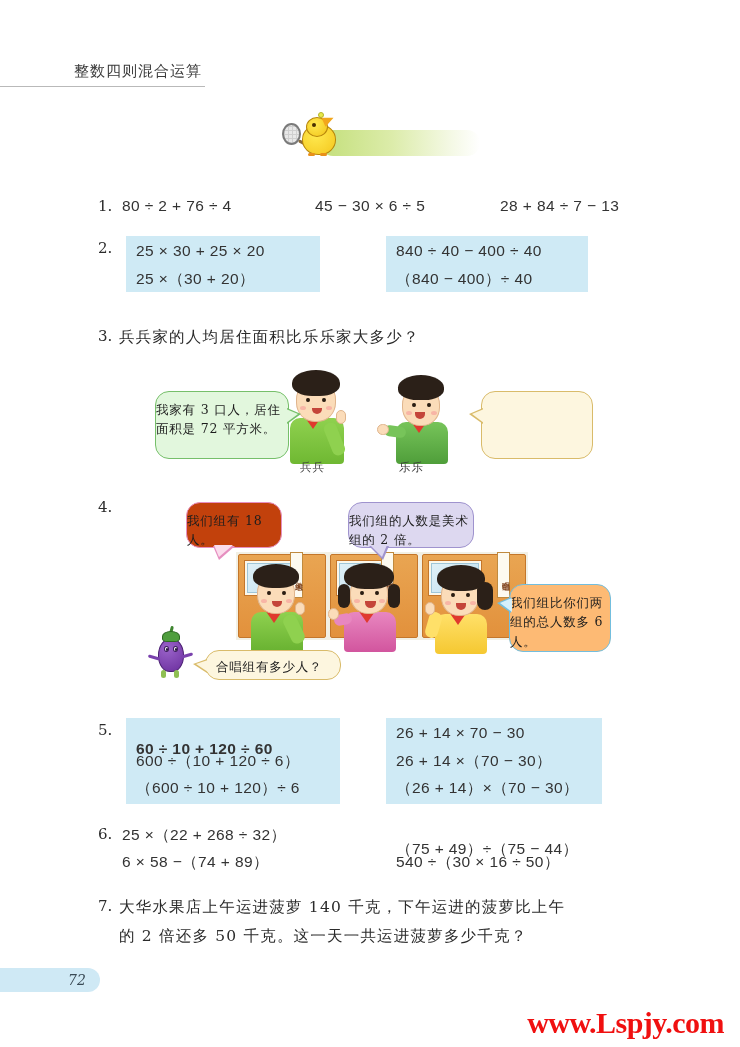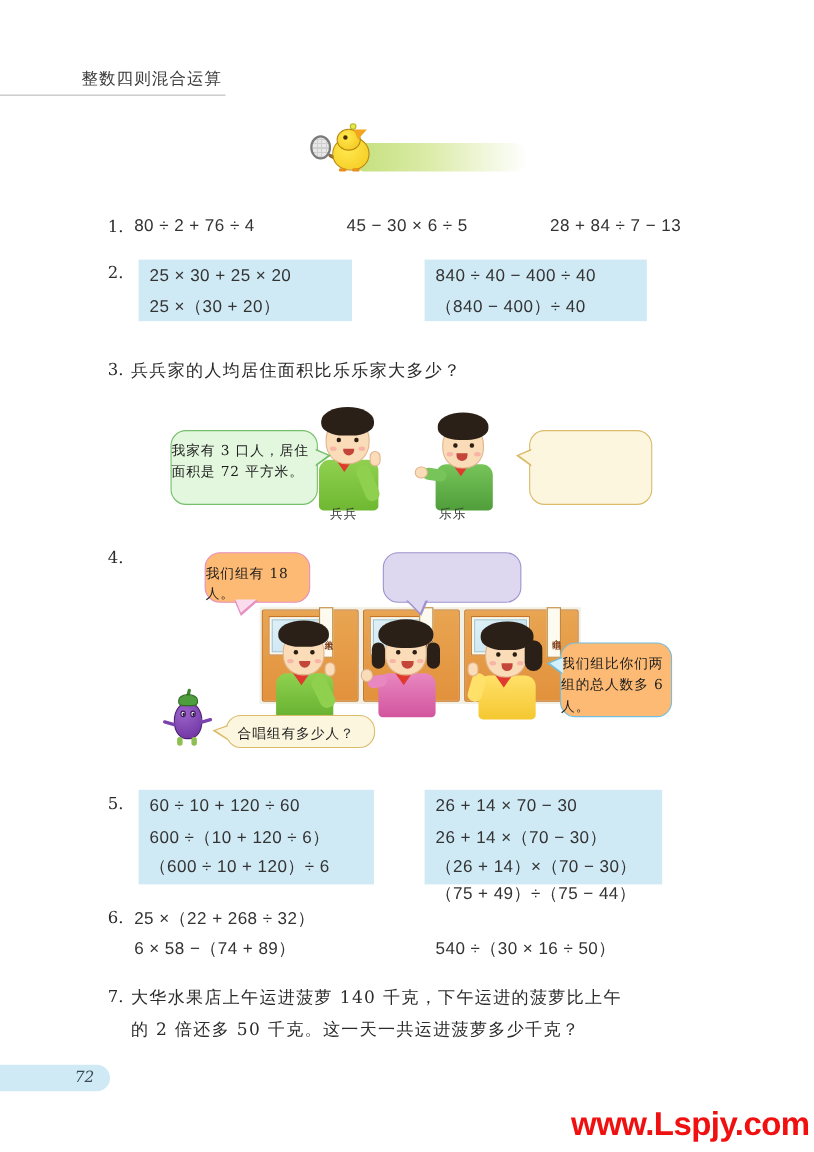--- a/index.html
+++ b/index.html
@@ -99,21 +99,21 @@
     position:absolute; border-radius:14px;
     font-family:"DejaVu Serif",serif;
     font-size:12.5px; line-height:1.55; color:#1d1d1d;
     padding:8px 0; letter-spacing:0.8px;
   }
   .bubble .tail {
     position:absolute; width:0; height:0;
   }
   .b-green { background:#e2f7dd; border:1.4px solid #76bf6a; }
   .b-cream { background:#fdf6df; border:1.4px solid #d9bb6a; }
-  .b-pink  { background:#fdba74; border:1.4px solid #e68fc0; }
+  .b-pink  { background:#c2410c; border:1.4px solid #e68fc0; }
   .b-purple{ background:#ddd8f0; border:1.4px solid #9f93ce; }
   .b-blue  { background:#fdba74; border:1.4px solid #73bede; }
 
   
   .kid { position:absolute; }
   .kid-hair {
     position:absolute; background:#2b2018; border-radius:50% 50% 42% 42%;
   }
   .kid-face {
     position:absolute; background:#fbdcb9; border-radius:46%;
@@ -181,22 +181,22 @@
   .page-tab {
     position:absolute; left:-18px; top:968px; width:118px; height:24px;
     background:#cfe9f5; border-radius:0 13px 13px 0;
   }
   .page-num {
     position:absolute; left:68px; top:972px;
     font-size:14px; color:#3a4a55;
     font-family:"DejaVu Serif",serif; font-style:italic;
   }
   .watermark {
-    position:absolute; right:4px; top:1006px;
-    font-family:Liberation Sans, sans-serif;
+    position:absolute; right:16px; top:1006px;
+    font-family:Liberation Serif, serif;
     font-weight:bold; font-size:30px; color:#f01010;
     letter-spacing:-0.5px;
   }
 </style>
 </head>
 <body>
 
 <div class="running-head">整数四则混合运算</div>
 <div class="header-rule"></div>
 
@@ -351,51 +351,52 @@
   <div class="egg-leg" style="left:24px; top:42px;"></div>
 </div>
 
 <div class="bubble b-pink" style="left:186px; top:502px; width:96px; height:46px;">
   <span>我们组有 18 人。</span>
   <span class="tail" style="left:26px; bottom:-13px; border-top:14px solid #e68fc0; border-left:6px solid transparent; border-right:16px solid transparent;"></span>
   <span class="tail" style="left:27px; bottom:-10px; border-top:12px solid #fbdcec; border-left:5px solid transparent; border-right:14px solid transparent;"></span>
 </div>
 
 <div class="bubble b-purple" style="left:348px; top:502px; width:126px; height:46px;">
+  <span>我们组的人数是美术组的 2 倍。</span>
   <span class="tail" style="left:20px; bottom:-13px; border-top:14px solid #9f93ce; border-left:14px solid transparent; border-right:6px solid transparent;"></span>
   <span class="tail" style="left:21px; bottom:-10px; border-top:12px solid #ddd8f0; border-left:12px solid transparent; border-right:5px solid transparent;"></span>
 </div>
 
 <div class="bubble b-blue" style="left:509px; top:584px; width:102px; height:68px;">
   <span>我们组比你们两组的总人数多 6 人。</span>
   <span class="tail" style="left:-13px; top:12px; border-right:14px solid #73bede; border-top:6px solid transparent; border-bottom:10px solid transparent;"></span>
   <span class="tail" style="left:-10px; top:13px; border-right:12px solid #d6f0fb; border-top:5px solid transparent; border-bottom:9px solid transparent;"></span>
 </div>
 
 <div class="bubble b-cream" style="left:205px; top:650px; width:136px; height:30px; padding:6px 10px;">
   <span>合唱组有多少人？</span>
   <span class="tail" style="left:-13px; top:8px; border-right:14px solid #d9bb6a; border-top:5px solid transparent; border-bottom:9px solid transparent;"></span>
   <span class="tail" style="left:-10px; top:9px; border-right:12px solid #fdf6df; border-top:4px solid transparent; border-bottom:8px solid transparent;"></span>
 </div>
 
 <div class="prob-num" style="left:98px; top:721px;">5.</div>
 <div class="blue-box" style="left:126px; top:718px; width:214px; height:86px;"></div>
-<div class="expr" style="left:136px; top:724px;">60 ÷ 10 + 120 ÷ 60</div>
+<div class="expr" style="left:136px; top:740px;font-weight:bold;">60 ÷ 10 + 120 ÷ 60</div>
 <div class="expr" style="left:136px; top:751px;">600 ÷（10 + 120 ÷ 6）</div>
 <div class="expr" style="left:136px; top:778px;">（600 ÷ 10 + 120）÷ 6</div>
 
 <div class="blue-box" style="left:386px; top:718px; width:216px; height:86px;"></div>
 <div class="expr" style="left:396px; top:724px;">26 + 14 × 70 − 30</div>
 <div class="expr" style="left:396px; top:751px;">26 + 14 ×（70 − 30）</div>
 <div class="expr" style="left:396px; top:778px;">（26 + 14）×（70 − 30）</div>
 
 <div class="prob-num" style="left:98px; top:825px;">6.</div>
 <div class="expr" style="left:122px; top:825px;">25 ×（22 + 268 ÷ 32）</div>
 <div class="expr" style="left:122px; top:852px;">6 × 58 −（74 + 89）</div>
-<div class="expr" style="left:396px; top:802px;">（75 + 49）÷（75 − 44）</div>
+<div class="expr" style="left:396px; top:839px;">（75 + 49）÷（75 − 44）</div>
 <div class="expr" style="left:396px; top:852px;">540 ÷（30 × 16 ÷ 50）</div>
 
 <div class="prob-num" style="left:98px; top:897px;">7.</div>
 <div class="cn" style="left:119px; top:897px;">大华水果店上午运进菠萝 140 千克，下午运进的菠萝比上午</div>
 <div class="cn" style="left:119px; top:926px;">的 2 倍还多 50 千克。这一天一共运进菠萝多少千克？</div>
 
 <div class="page-tab"></div>
 <div class="page-num">72</div>
 <div class="watermark">www.Lspjy.com</div>
 

